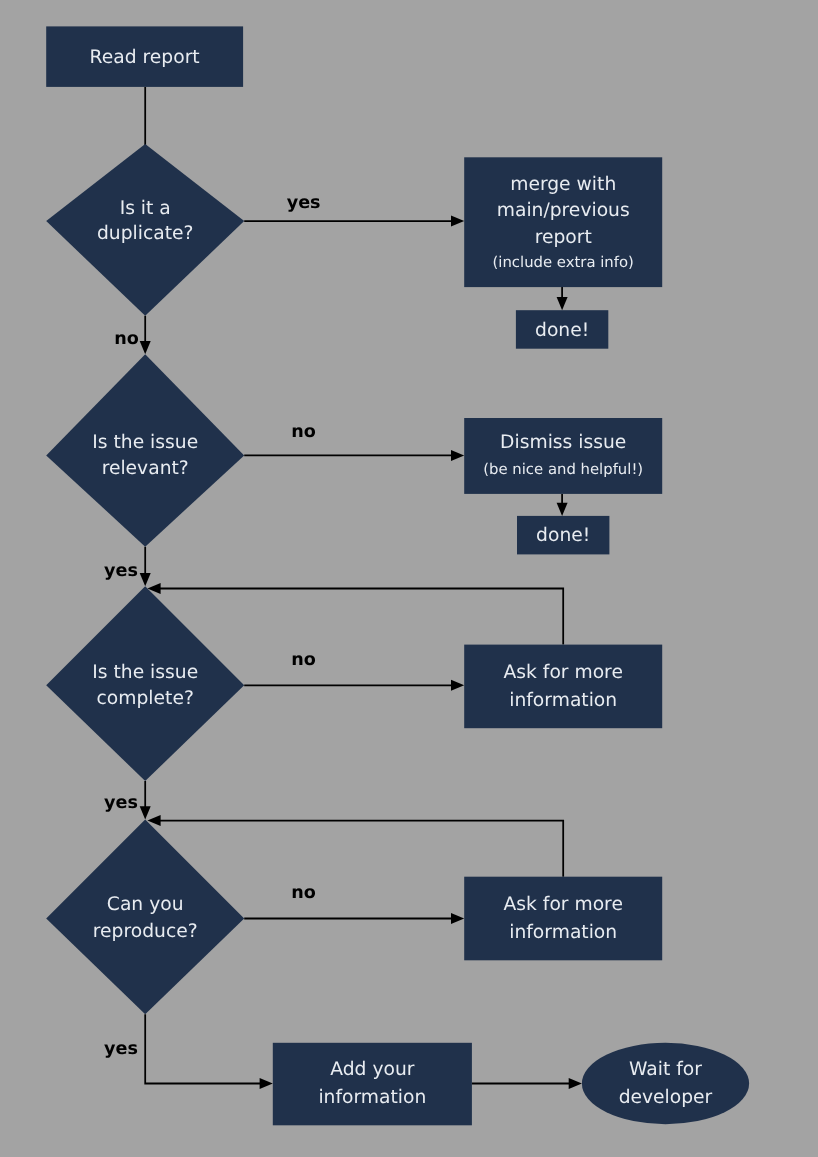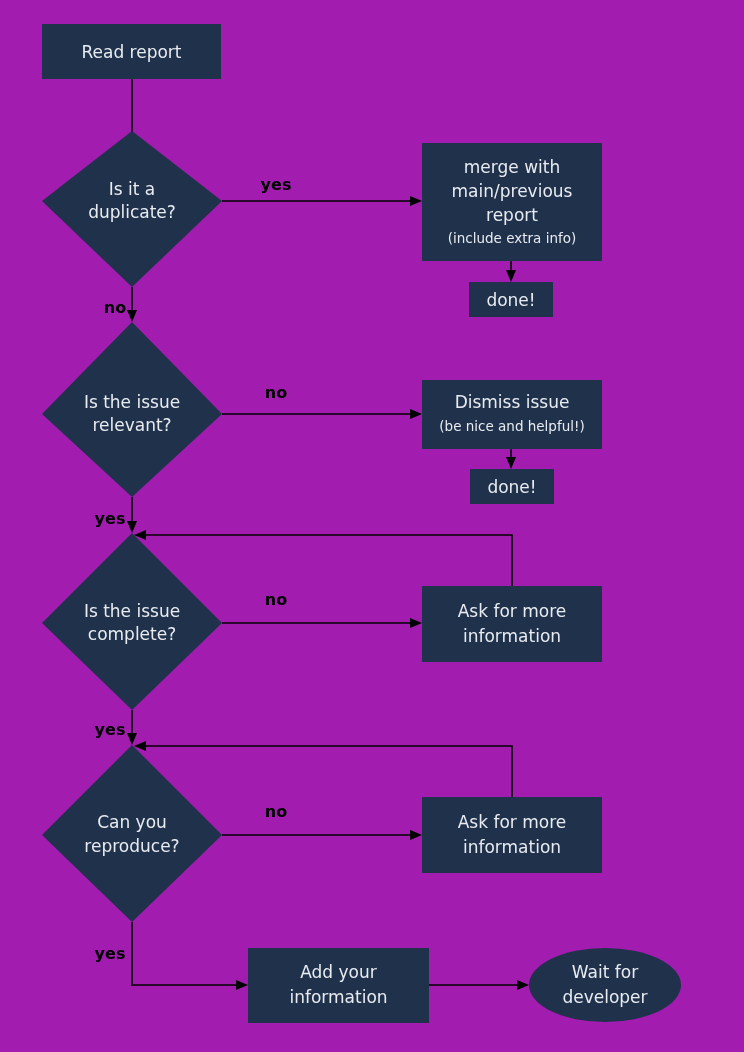--- a/index.html
+++ b/index.html
@@ -10,21 +10,21 @@
   body {
     width: 744px;
     height: 1052px;
     overflow: hidden;
     font-family: "DejaVu Sans", sans-serif;
   }
   #flow-root {
     position: relative;
     width: 744px;
     height: 1052px;
-    background: #a21caf;
+    background: #a3a3a3;
   }
   svg.flow-canvas {
     display: block;
     width: 744px;
     height: 1052px;
   }
   .node-shape {
     fill: #20314b;
   }
   .node-label {

